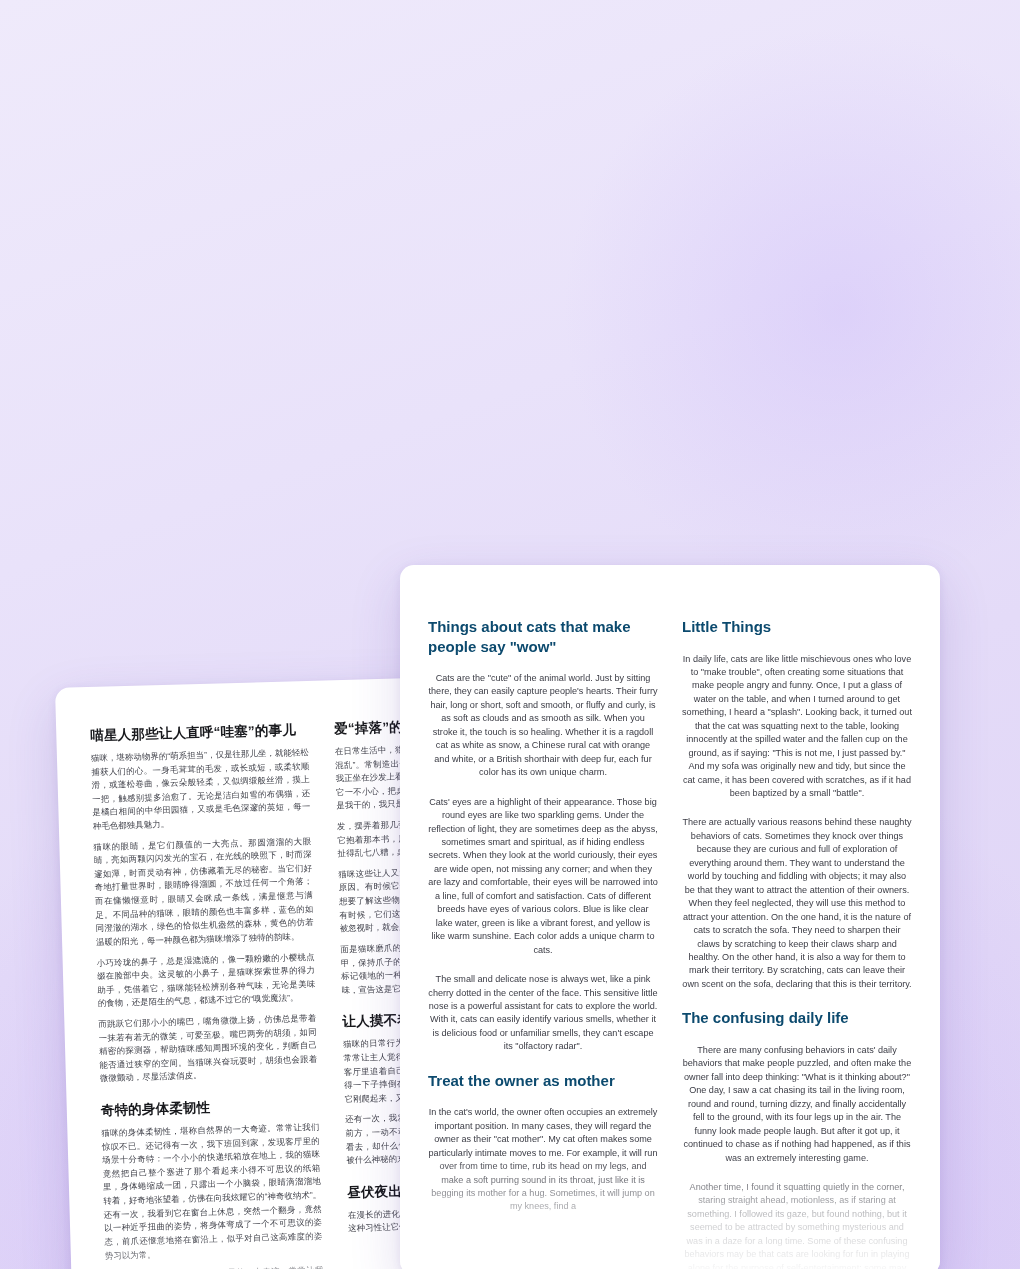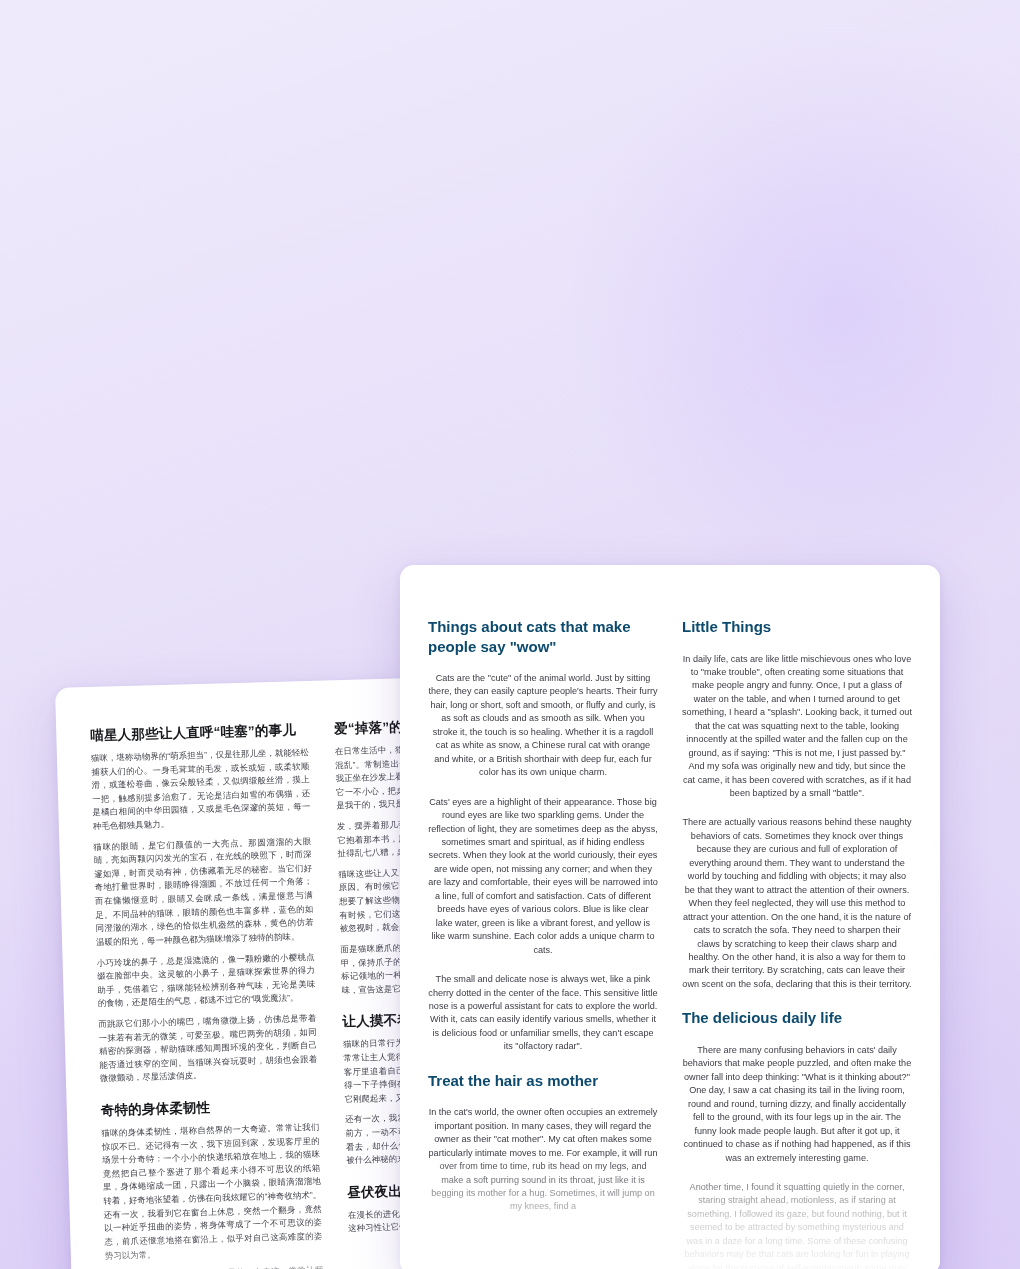--- a/index.html
+++ b/index.html
@@ -173,26 +173,26 @@
   <div class="fade-bottom-soft"></div>
 </div>
 
 <div class="page" id="page-front">
   <div class="cols">
     <div class="col">
       <h2 class="en-h">Things about cats that make people say "wow"</h2>
       <p class="en-p">Cats are the "cute" of the animal world. Just by sitting there, they can easily capture people's hearts. Their furry hair, long or short, soft and smooth, or fluffy and curly, is as soft as clouds and as smooth as silk. When you stroke it, the touch is so healing. Whether it is a ragdoll cat as white as snow, a Chinese rural cat with orange and white, or a British shorthair with deep fur, each fur color has its own unique charm.</p>
       <p class="en-p">Cats' eyes are a highlight of their appearance. Those big round eyes are like two sparkling gems. Under the reflection of light, they are sometimes deep as the abyss, sometimes smart and spiritual, as if hiding endless secrets. When they look at the world curiously, their eyes are wide open, not missing any corner; and when they are lazy and comfortable, their eyes will be narrowed into a line, full of comfort and satisfaction. Cats of different breeds have eyes of various colors. Blue is like clear lake water, green is like a vibrant forest, and yellow is like warm sunshine. Each color adds a unique charm to cats.</p>
       <p class="en-p">The small and delicate nose is always wet, like a pink cherry dotted in the center of the face. This sensitive little nose is a powerful assistant for cats to explore the world. With it, cats can easily identify various smells, whether it is delicious food or unfamiliar smells, they can't escape its "olfactory radar".</p>
-      <h2 class="en-h gap">Treat the hair as mother</h2>
+      <h2 class="en-h gap">Treat the owner as mother</h2>
       <p class="en-p">In the cat's world, the owner often occupies an extremely important position. In many cases, they will regard the owner as their "cat mother". My cat often makes some particularly intimate moves to me. For example, it will run over from time to time, rub its head on my legs, and make a soft purring sound in its throat, just like it is begging its mother for a hug. Sometimes, it will jump on my knees, find a</p>
     </div>
     <div class="col">
       <h2 class="en-h">Little Things</h2>
       <p class="en-p">In daily life, cats are like little mischievous ones who love to "make trouble", often creating some situations that make people angry and funny. Once, I put a glass of water on the table, and when I turned around to get something, I heard a "splash". Looking back, it turned out that the cat was squatting next to the table, looking innocently at the spilled water and the fallen cup on the ground, as if saying: "This is not me, I just passed by." And my sofa was originally new and tidy, but since the cat came, it has been covered with scratches, as if it had been baptized by a small "battle".</p>
       <p class="en-p">There are actually various reasons behind these naughty behaviors of cats. Sometimes they knock over things because they are curious and full of exploration of everything around them. They want to understand the world by touching and fiddling with objects; it may also be that they want to attract the attention of their owners. When they feel neglected, they will use this method to attract your attention. On the one hand, it is the nature of cats to scratch the sofa. They need to sharpen their claws by scratching to keep their claws sharp and healthy. On the other hand, it is also a way for them to mark their territory. By scratching, cats can leave their own scent on the sofa, declaring that this is their territory.</p>
-      <h2 class="en-h gap">The delicious daily life</h2>
+      <h2 class="en-h gap">The confusing daily life</h2>
       <p class="en-p">There are many confusing behaviors in cats' daily behaviors that make people puzzled, and often make the owner fall into deep thinking: "What is it thinking about?" One day, I saw a cat chasing its tail in the living room, round and round, turning dizzy, and finally accidentally fell to the ground, with its four legs up in the air. The funny look made people laugh. But after it got up, it continued to chase as if nothing had happened, as if this was an extremely interesting game.</p>
       <p class="en-p">Another time, I found it squatting quietly in the corner, staring straight ahead, motionless, as if staring at something. I followed its gaze, but found nothing, but it seemed to be attracted by something mysterious and was in a daze for a long time. Some of these confusing behaviors may be that cats are looking for fun in playing alone for the purpose of self-entertainment; some may be that they are catching some tiny movements that we humans cannot detect, such as dust in the air, traces of insects flying by, etc.; there may also be some small abnormalities in their nervous system, resulting in these seemingly strange behaviors.</p>
     </div>
   </div>
   <div class="fade-bottom"></div>
 </div>
 
 </body></html>

